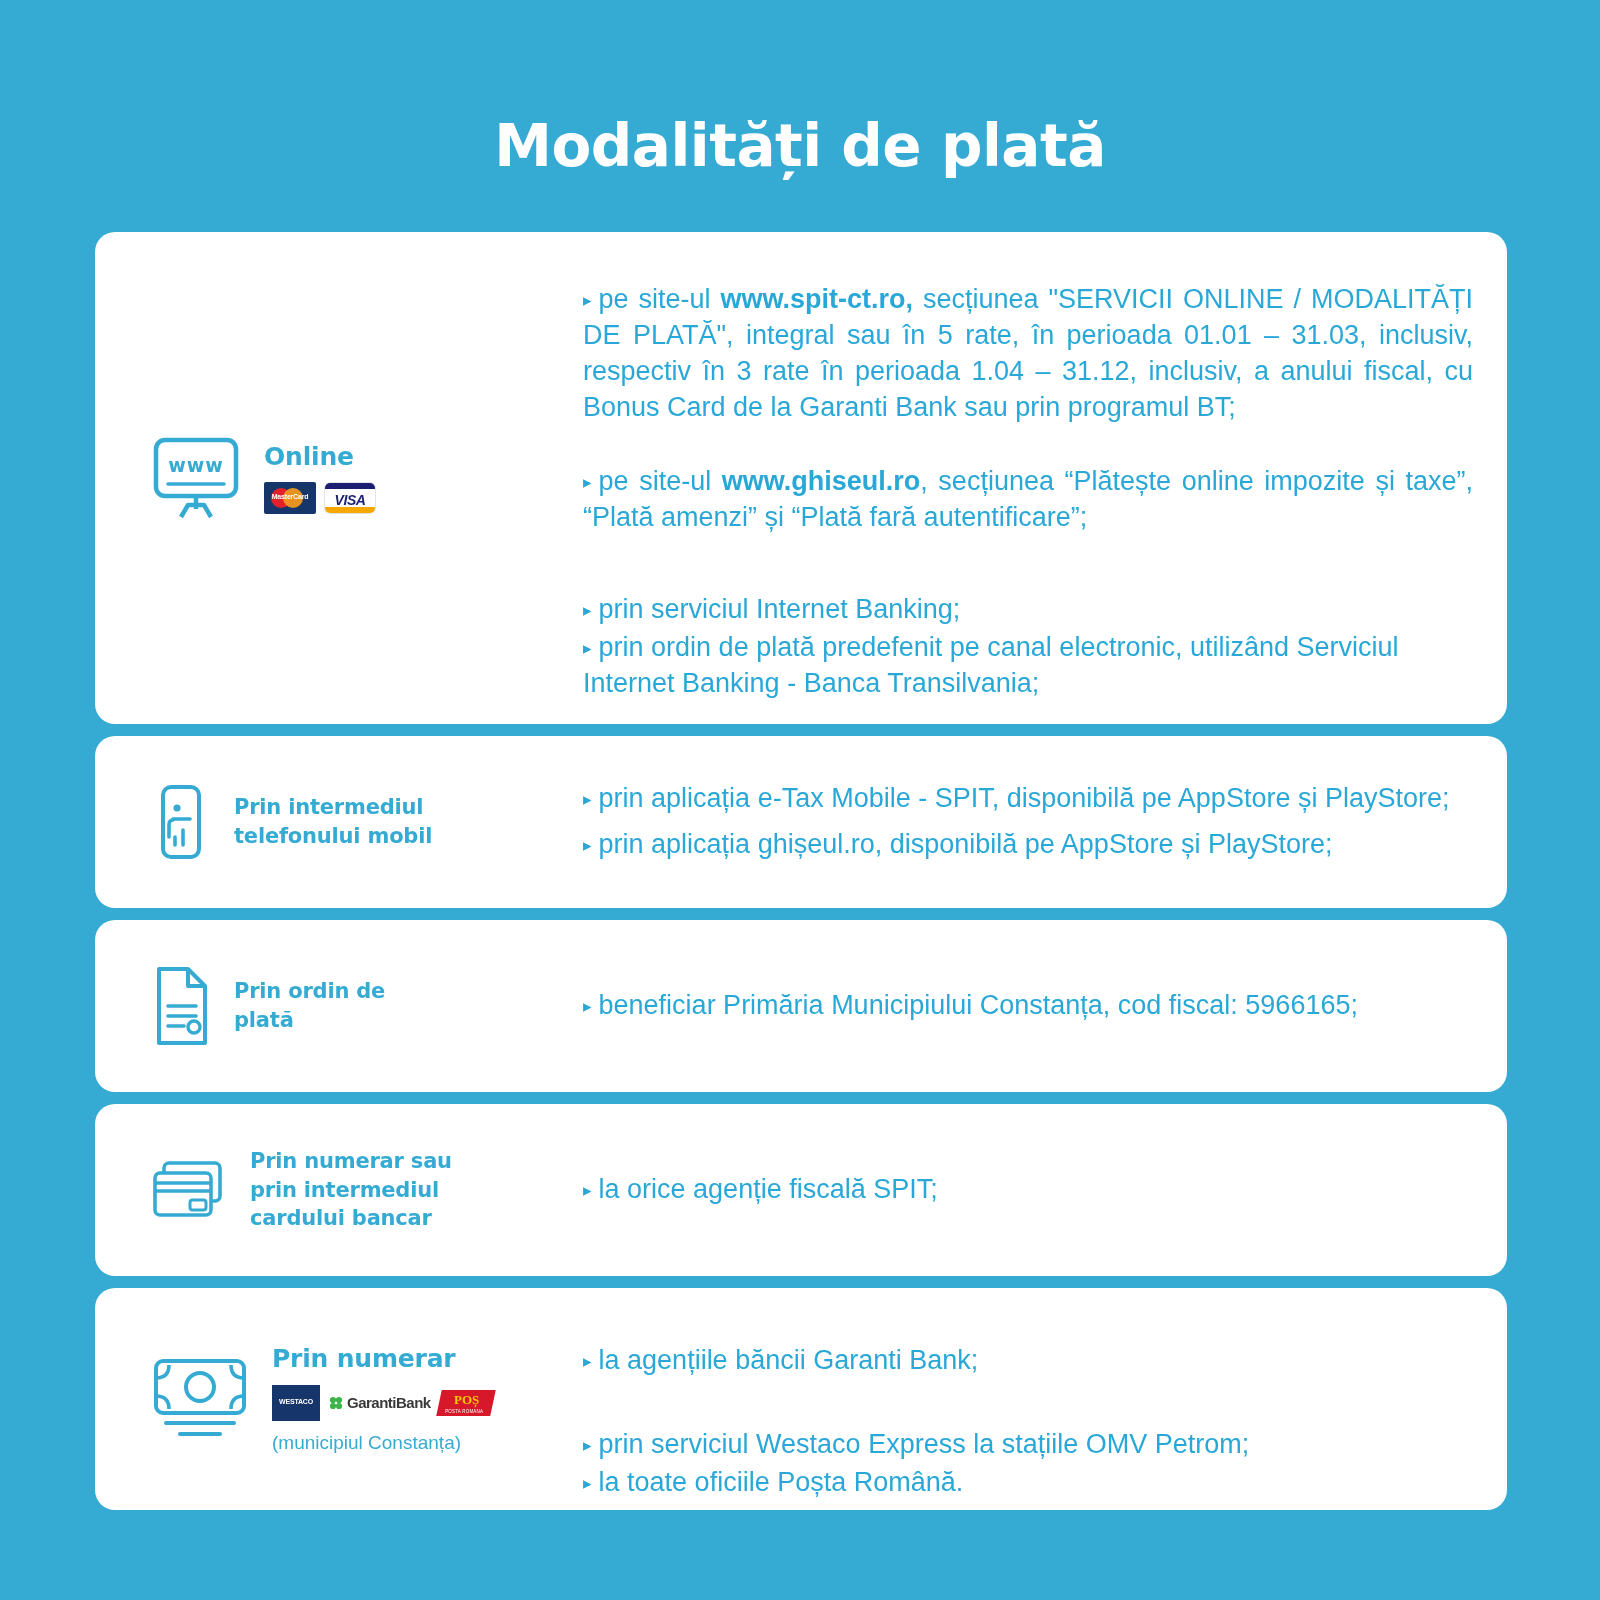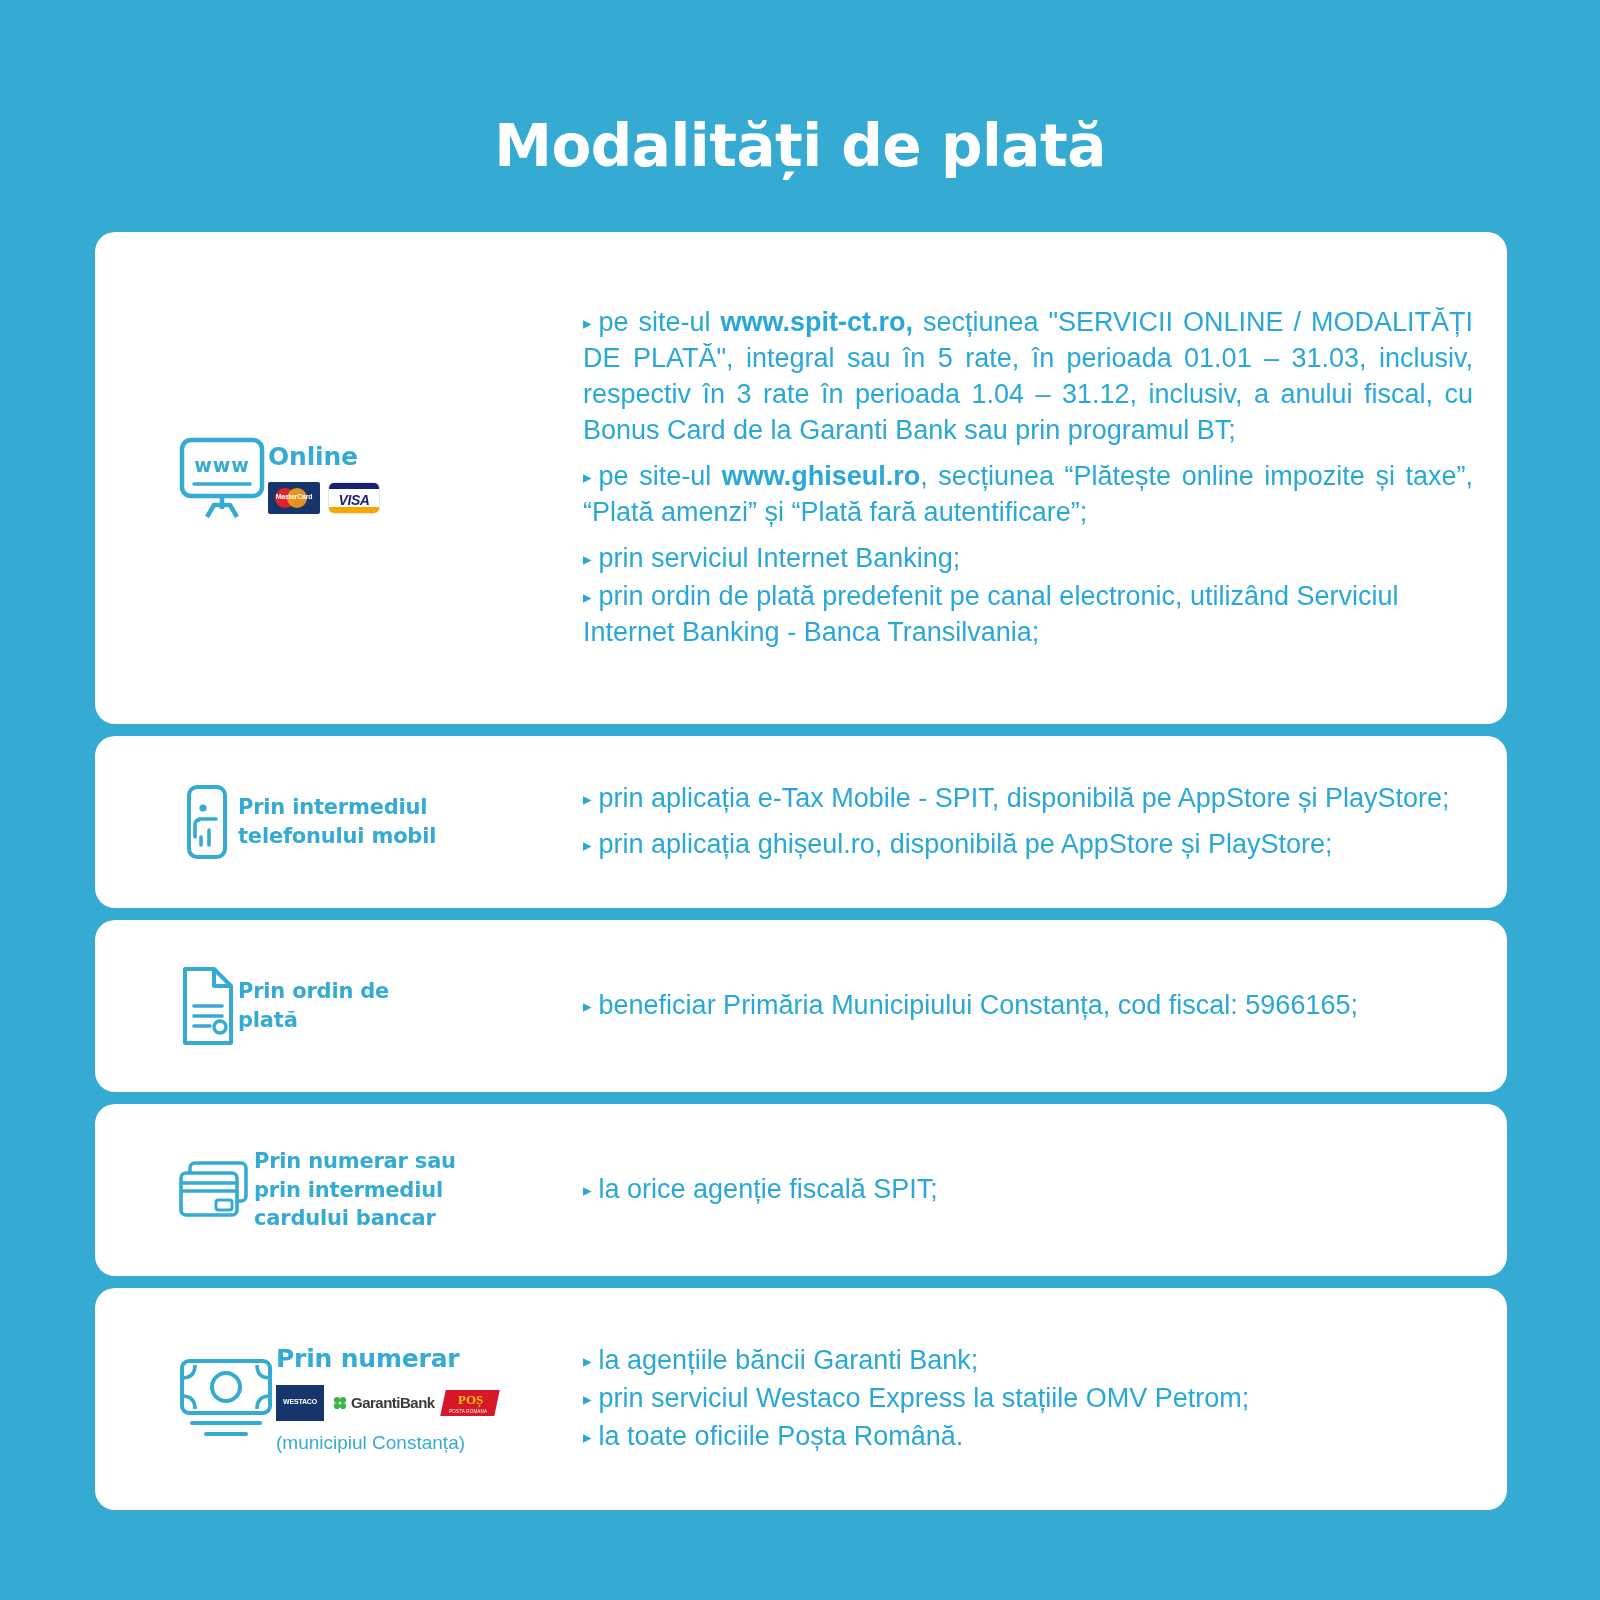--- a/index.html
+++ b/index.html
@@ -62,21 +62,22 @@
   .card-4 { min-height: 172px; }
   .card-5 { min-height: 222px; }
 
   
   .left {
     width: 470px;
     flex: 0 0 470px;
     display: flex;
     align-items: center;
     justify-content: flex-start;
-    padding-left: 81px;
+    padding-left: 55px;
+    gap: 22px;
   }
 
   .icon-wrap {
     flex: 0 0 auto;
     display: flex;
     align-items: center;
     justify-content: center;
   }
 
   .label-block {
@@ -201,33 +202,33 @@
   .bullet {
     color: #29A8D8;
     font-family: "Liberation Sans", sans-serif;
     font-size: 27px;
     line-height: 1.33;
     margin-bottom: 10px;
     position: relative;
   }
   .bullet:last-child { margin-bottom: 0; }
 
-  .bullet.just { text-align: justify; }
+  .bullet.just { text-align: justify; margin-top: 28px; }
 
   .bullet .arrow {
     display: inline-block;
     color: #29A8D8;
     font-size: 17px;
     margin-right: 7px;
     vertical-align: 2px;
   }
 
   .bullet b { font-weight: bold; }
 
-  .tight { margin-bottom: 2px; }
+  .tight { margin-bottom: 2px; margin-top: 46px; }
 </style>
 </head>
 <body>
 
 <div class="page">
 
   <div class="title">Modalități de plată</div>
 
   <div class="cards">
 

